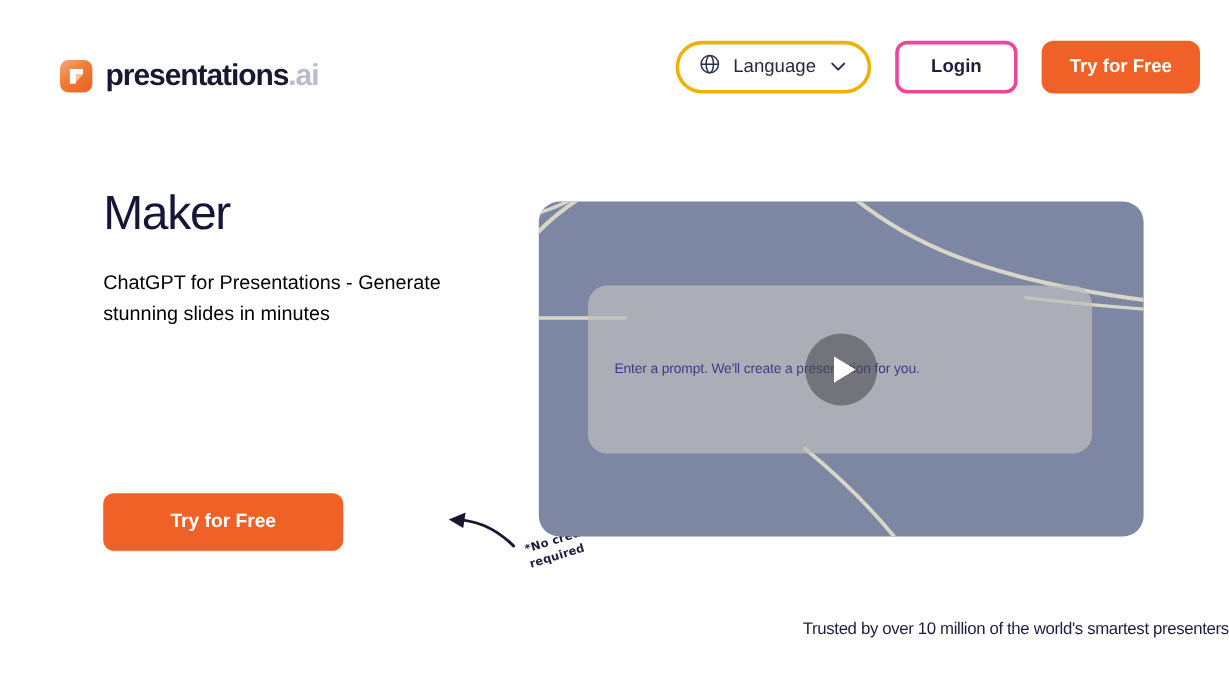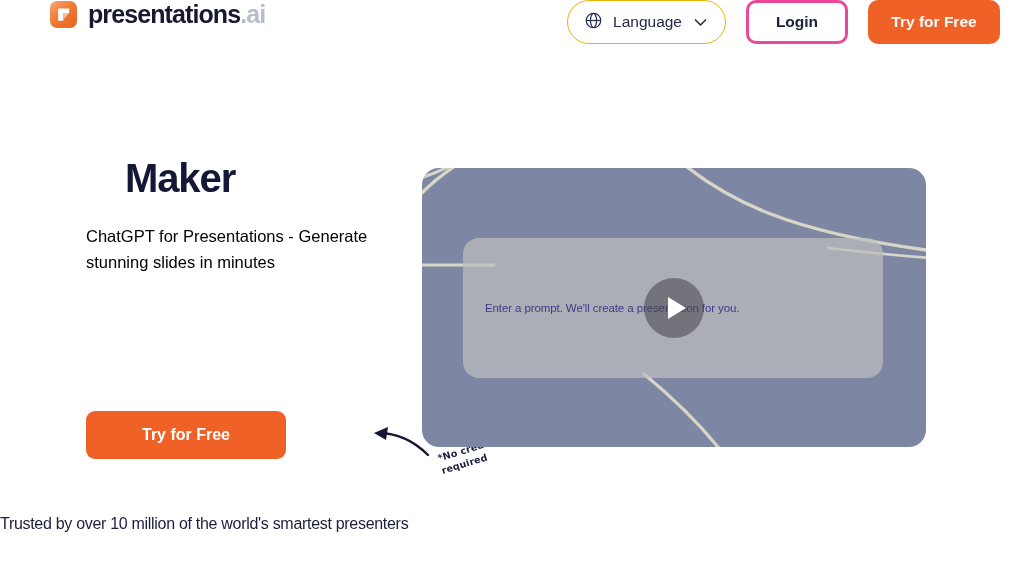--- a/index.html
+++ b/index.html
@@ -17,21 +17,21 @@
     position: relative;
   }
 
   
   .header {
     position: absolute;
     top: 0; left: 0;
     width: 1024px;
     height: 78px;
     display: flex;
-    align-items: flex-start;
+    align-items: flex-end;
     justify-content: space-between;
     padding: 0 24px 0 50px;
   }
 
   .brand {
     display: flex;
     align-items: center;
     gap: 11px;
   }
   .brand-mark {
@@ -66,21 +66,21 @@
     white-space: nowrap;
     display: inline-flex;
     align-items: center;
     justify-content: center;
   }
 
   .btn-language {
     height: 44px;
     padding: 0 18px 0 16px;
     border-radius: 22px;
-    border: 1px solid #eab308;
+    border: 3px solid #eab308;
     background: #fff;
     gap: 10px;
     font-size: 15.5px;
     font-weight: 500;
     color: #252846;
   }
   .globe-icon { display: block; }
   .chev { display: block; margin-left: 2px; }
 
   .btn-login {
@@ -113,21 +113,21 @@
   }
 
   .headline {
     font-size: 40px;
     line-height: 53px;
     letter-spacing: -1.1px;
     color: #141735;
   }
   .headline .l1 { font-weight: 400; display: block; }
   .headline .l2 { font-weight: 700; display: block; }
-  .headline .l3 { font-weight: 700; display: block; margin-left: 39px; }
+  .headline .l3 { font-weight: 400; display: block; }
 
   .subhead {
     margin-top: 18px;
     font-size: 16.5px;
     line-height: 26px;
     font-weight: 400;
     color: #000000;
     max-width: 300px;
   }
 
@@ -163,21 +163,21 @@
     line-height: 13px;
     color: #1b1e3c;
     transform: rotate(-17deg);
     transform-origin: left top;
     letter-spacing: 0.2px;
   }
 
   
   .video-panel {
     position: absolute;
-    left: 422px;
+    left: 449px;
     top: 168px;
     width: 504px;
     height: 279px;
     border-radius: 17px;
     background: #7d87a4;
     overflow: hidden;
   }
   .video-panel svg.deco {
     position: absolute;
     top: 0; left: 0;
@@ -228,22 +228,22 @@
     border-top: 11px solid transparent;
     border-bottom: 11px solid transparent;
   }
 
   
   .trust {
     position: absolute;
     left: 0;
     top: 515px;
     width: 1024px;
-    text-align: left;
-    font-size: 16px;
+    text-align: right;
+    font-size: 14px;
     font-weight: 500;
     letter-spacing: -0.3px;
     color: #1b1e3c;
   }
 </style>
 </head>
 <body>
 
 <header class="header">
 

